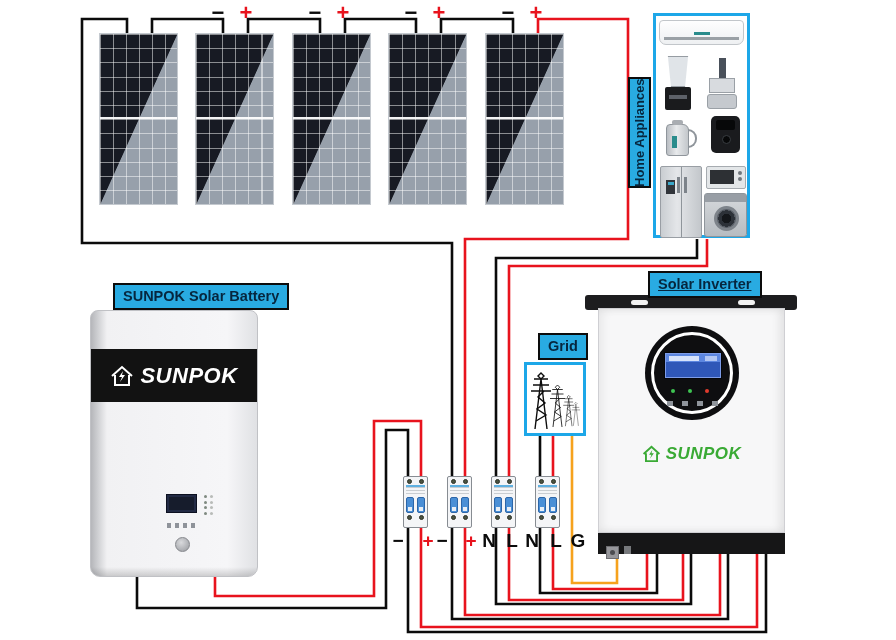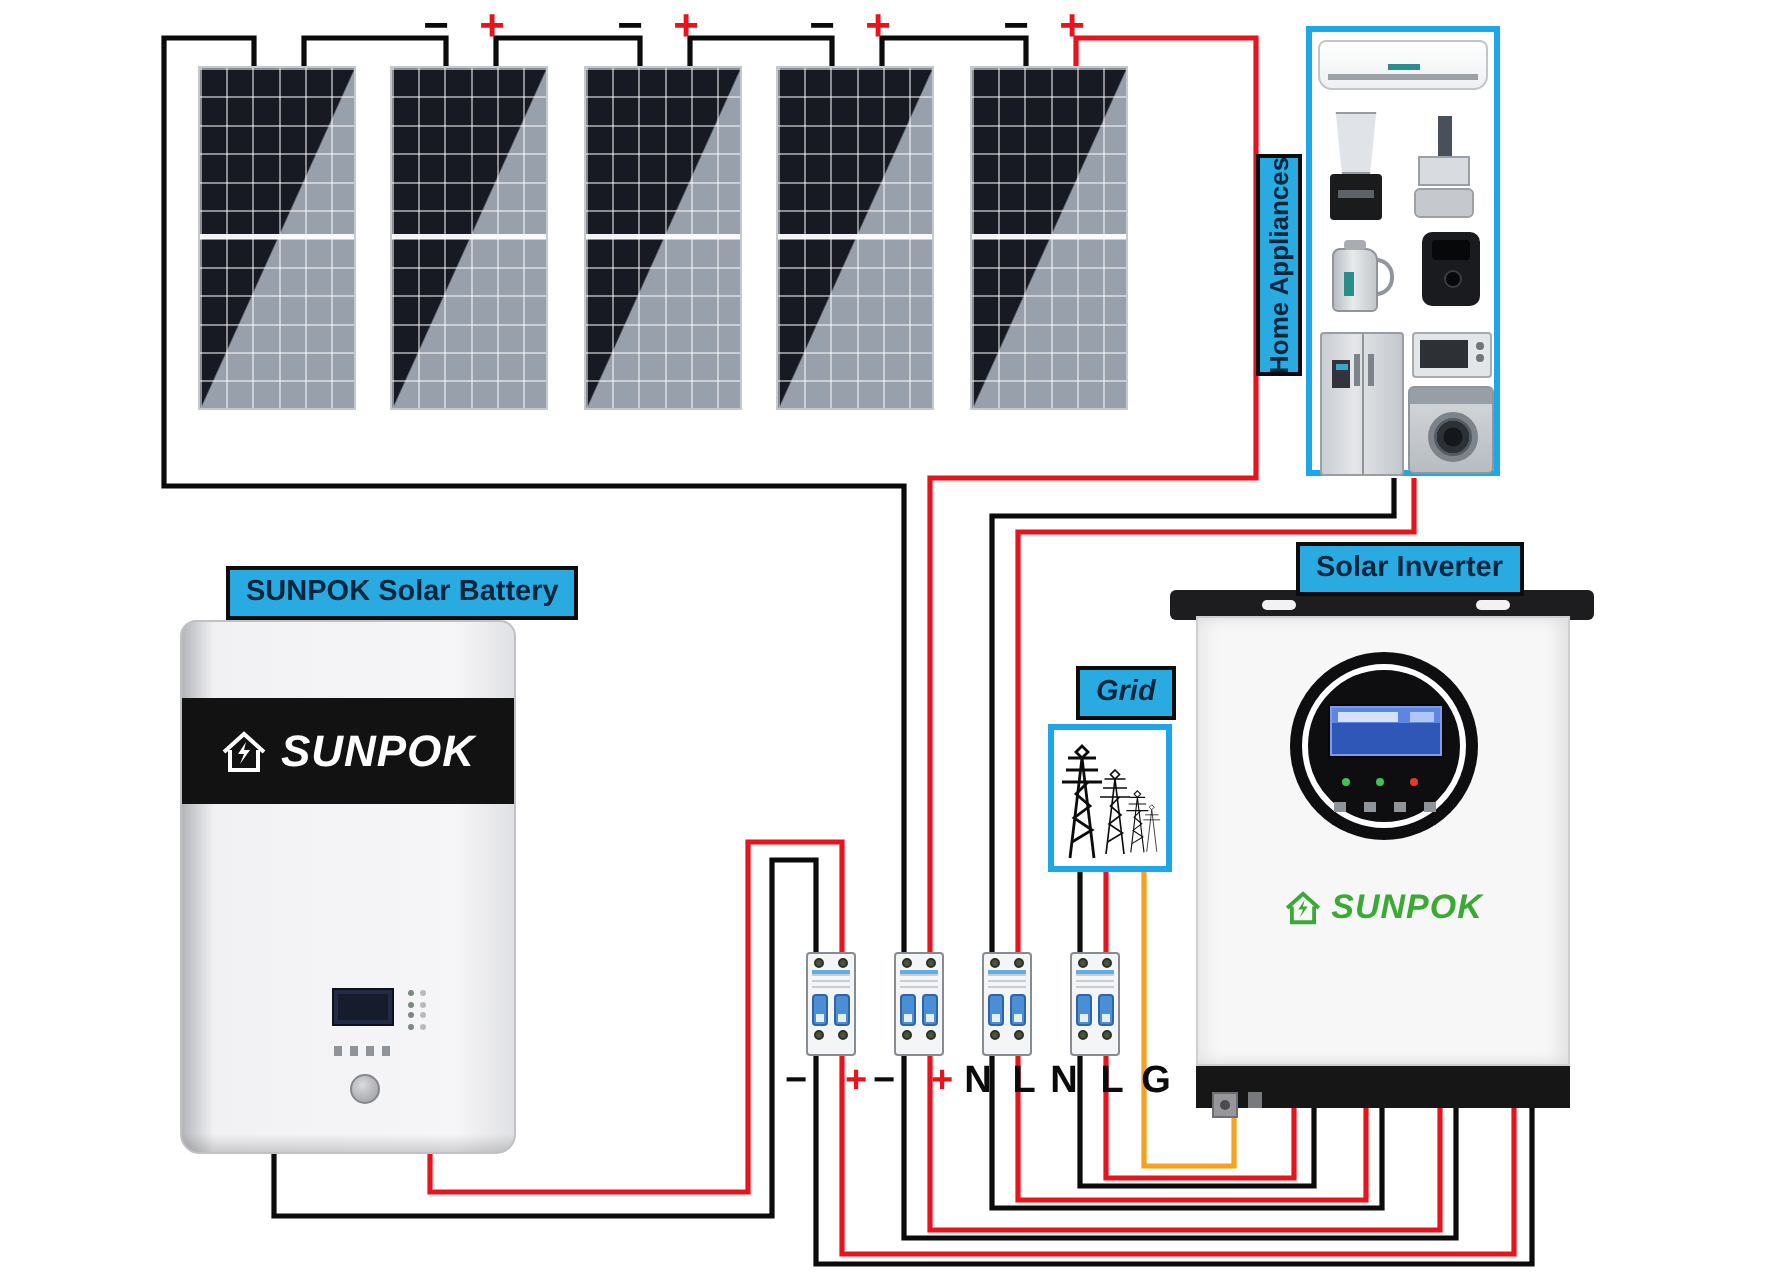--- a/index.html
+++ b/index.html
@@ -268,22 +268,22 @@
     <div class="ap ap-fridge">
         <i class="h1"></i>
         <i class="h2"></i>
         <i class="disp"></i>
       </div>
     <div class="ap ap-oven"></div>
     <div class="ap ap-washer"></div>
   </div>
 
   <div class="tag" style="left:113px;top:283px;">SUNPOK Solar Battery</div>
-  <div class="tag" style="left:648px;top:271px;">Solar Inverter</div>
-  <div class="tag" style="left:538px;top:333px;font-style:italic;">Grid</div>
+  <div class="tag" style="left:648px;top:271px;text-decoration:underline;">Solar Inverter</div>
+  <div class="tag" style="left:538px;top:333px;">Grid</div>
   <div class="v-label" style="left:628px;top:77px;">Home Appliances</div>
 
 <div class="panel" style="left: 99px;"></div>
     <div class="panel" style="left: 195px;"></div>
     <div class="panel" style="left: 292px;"></div>
     <div class="panel" style="left: 388px;"></div>
     <div class="panel" style="left: 485px;"></div>
     <span class="pol" style="left: 207px;">−</span>
     <span class="pol red" style="left: 235px;">+</span>
     <span class="pol" style="left: 304px;">−</span>

